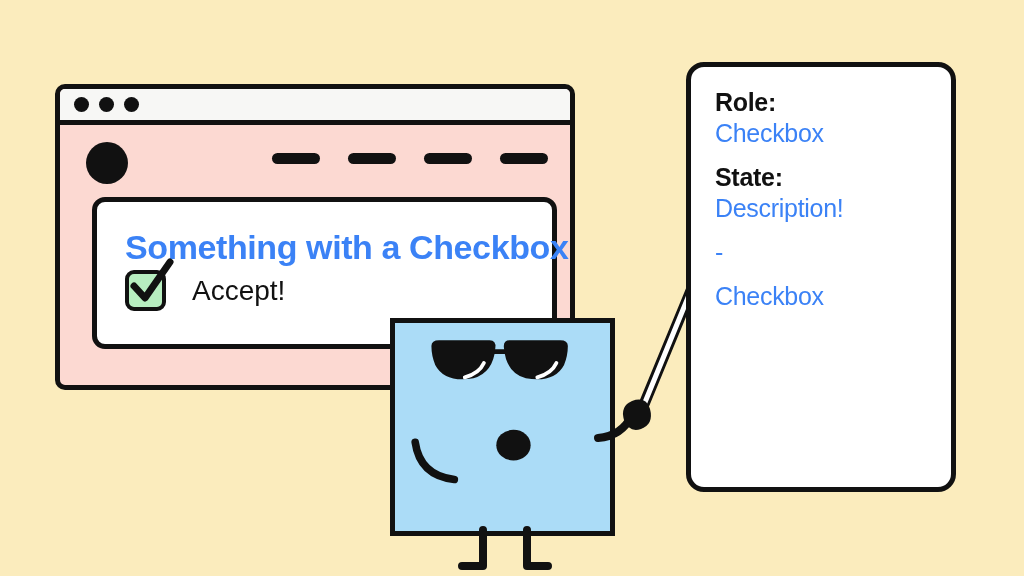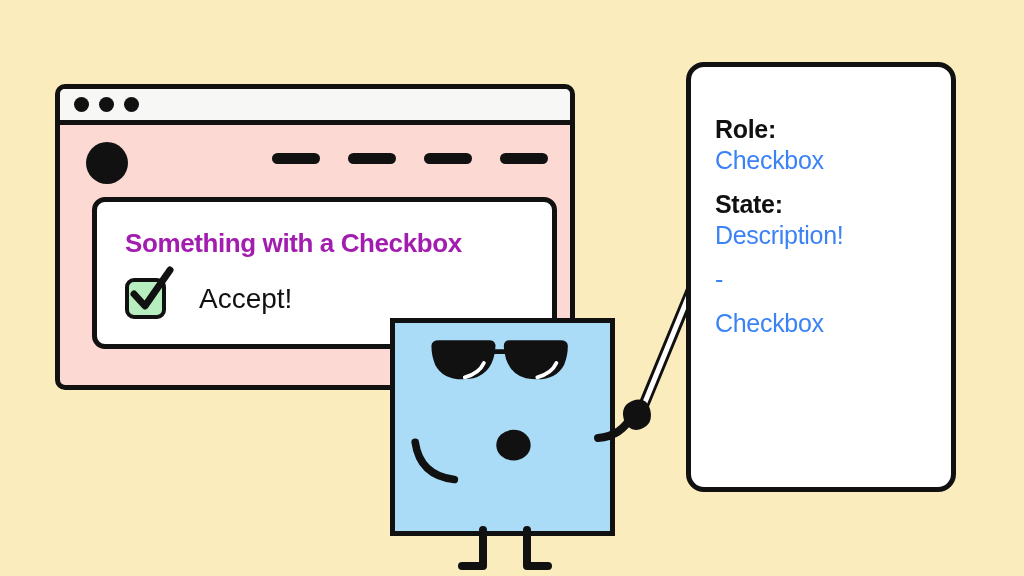--- a/index.html
+++ b/index.html
@@ -93,33 +93,33 @@
     height: 152px;
     box-sizing: border-box;
     background: #ffffff;
     border: 5px solid #111111;
     border-radius: 13px;
   }
   #dialog-heading {
     position: absolute;
     left: 28px;
     top: 26px;
-    font-size: 26px;
+    font-size: 34px;
     font-weight: bold;
-    color: #a21caf;
+    color: #3b82f6;
     letter-spacing: -0.4px;
     white-space: nowrap;
   }
   #checkbox-row {
     position: absolute;
     left: 28px;
-    top: 76px;
+    top: 68px;
     display: flex;
     align-items: center;
-    gap: 33px;
+    gap: 26px;
   }
   #checkbox-control {
     position: relative;
     width: 41px;
     height: 41px;
     flex: 0 0 auto;
   }
   #checkbox-box {
     position: absolute;
     left: 0;
@@ -149,21 +149,21 @@
   #info-card {
     position: absolute;
     left: 686px;
     top: 62px;
     width: 270px;
     height: 430px;
     box-sizing: border-box;
     background: #ffffff;
     border: 5px solid #111111;
     border-radius: 18px;
-    padding: 47px 0 0 24px;
+    padding: 20px 0 0 24px;
   }
   .info-group {
     margin-bottom: 13px;
   }
   .info-key {
     font-size: 25px;
     font-weight: bold;
     color: #111111;
     letter-spacing: -0.3px;
     line-height: 1.24;

